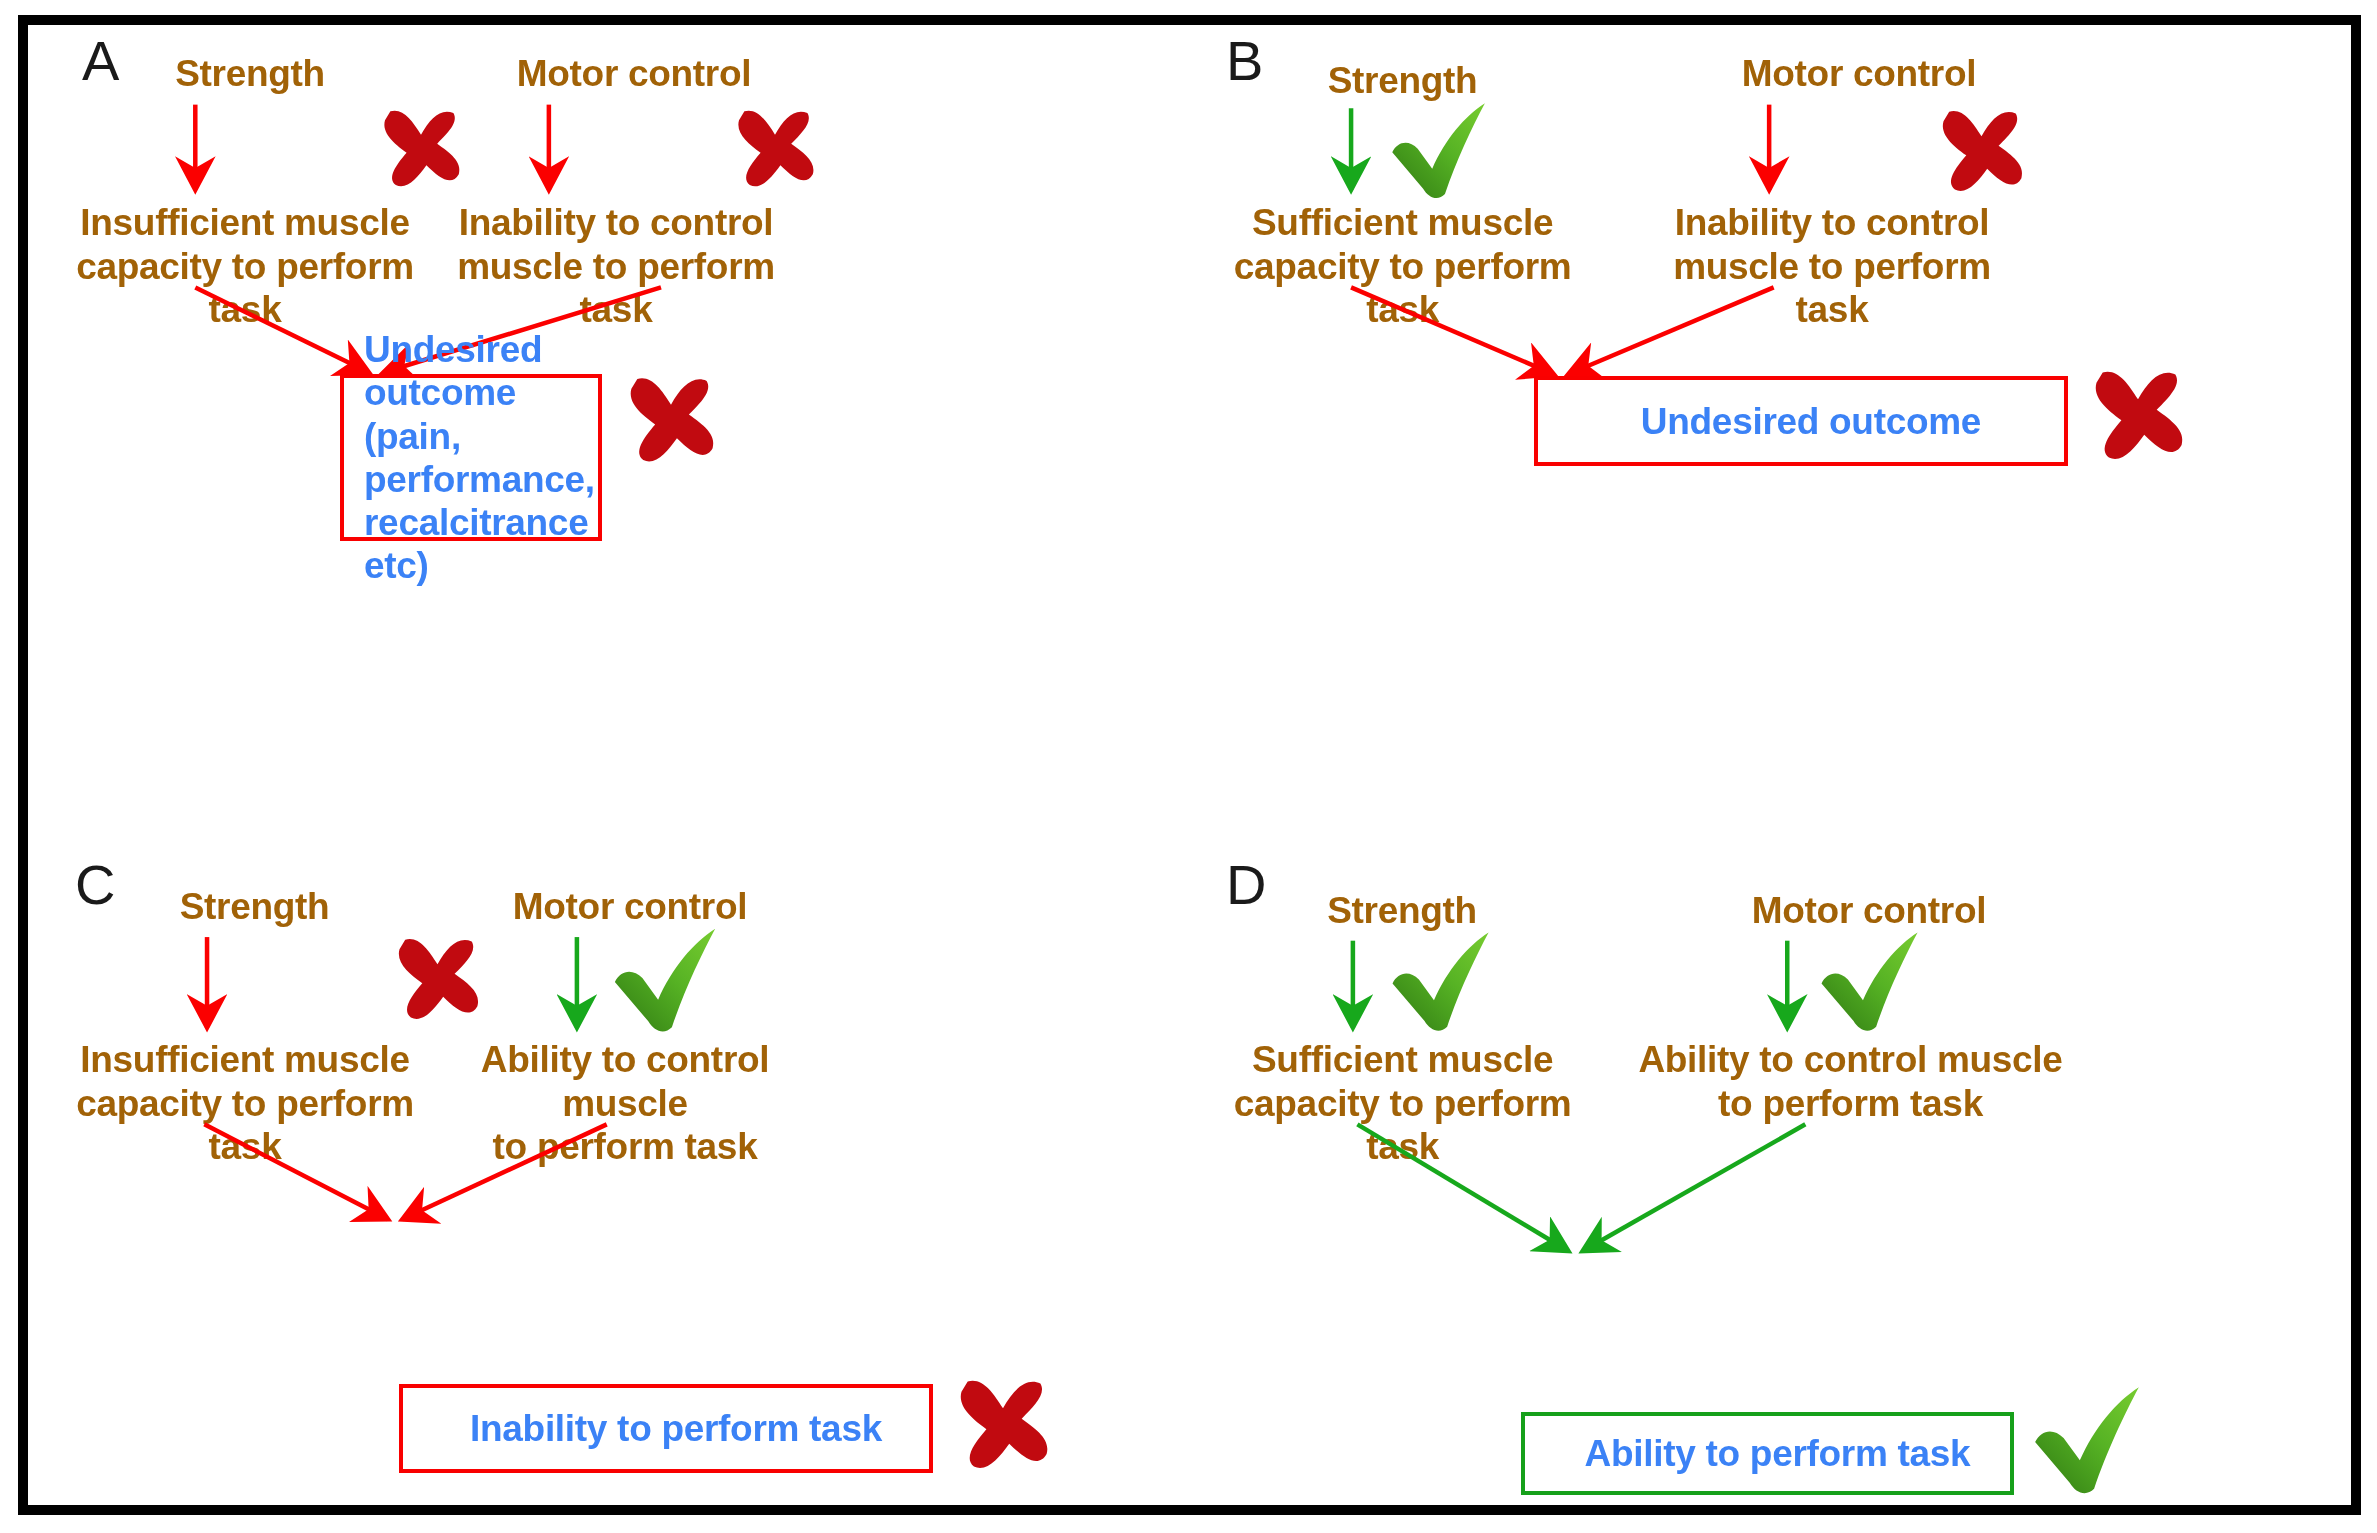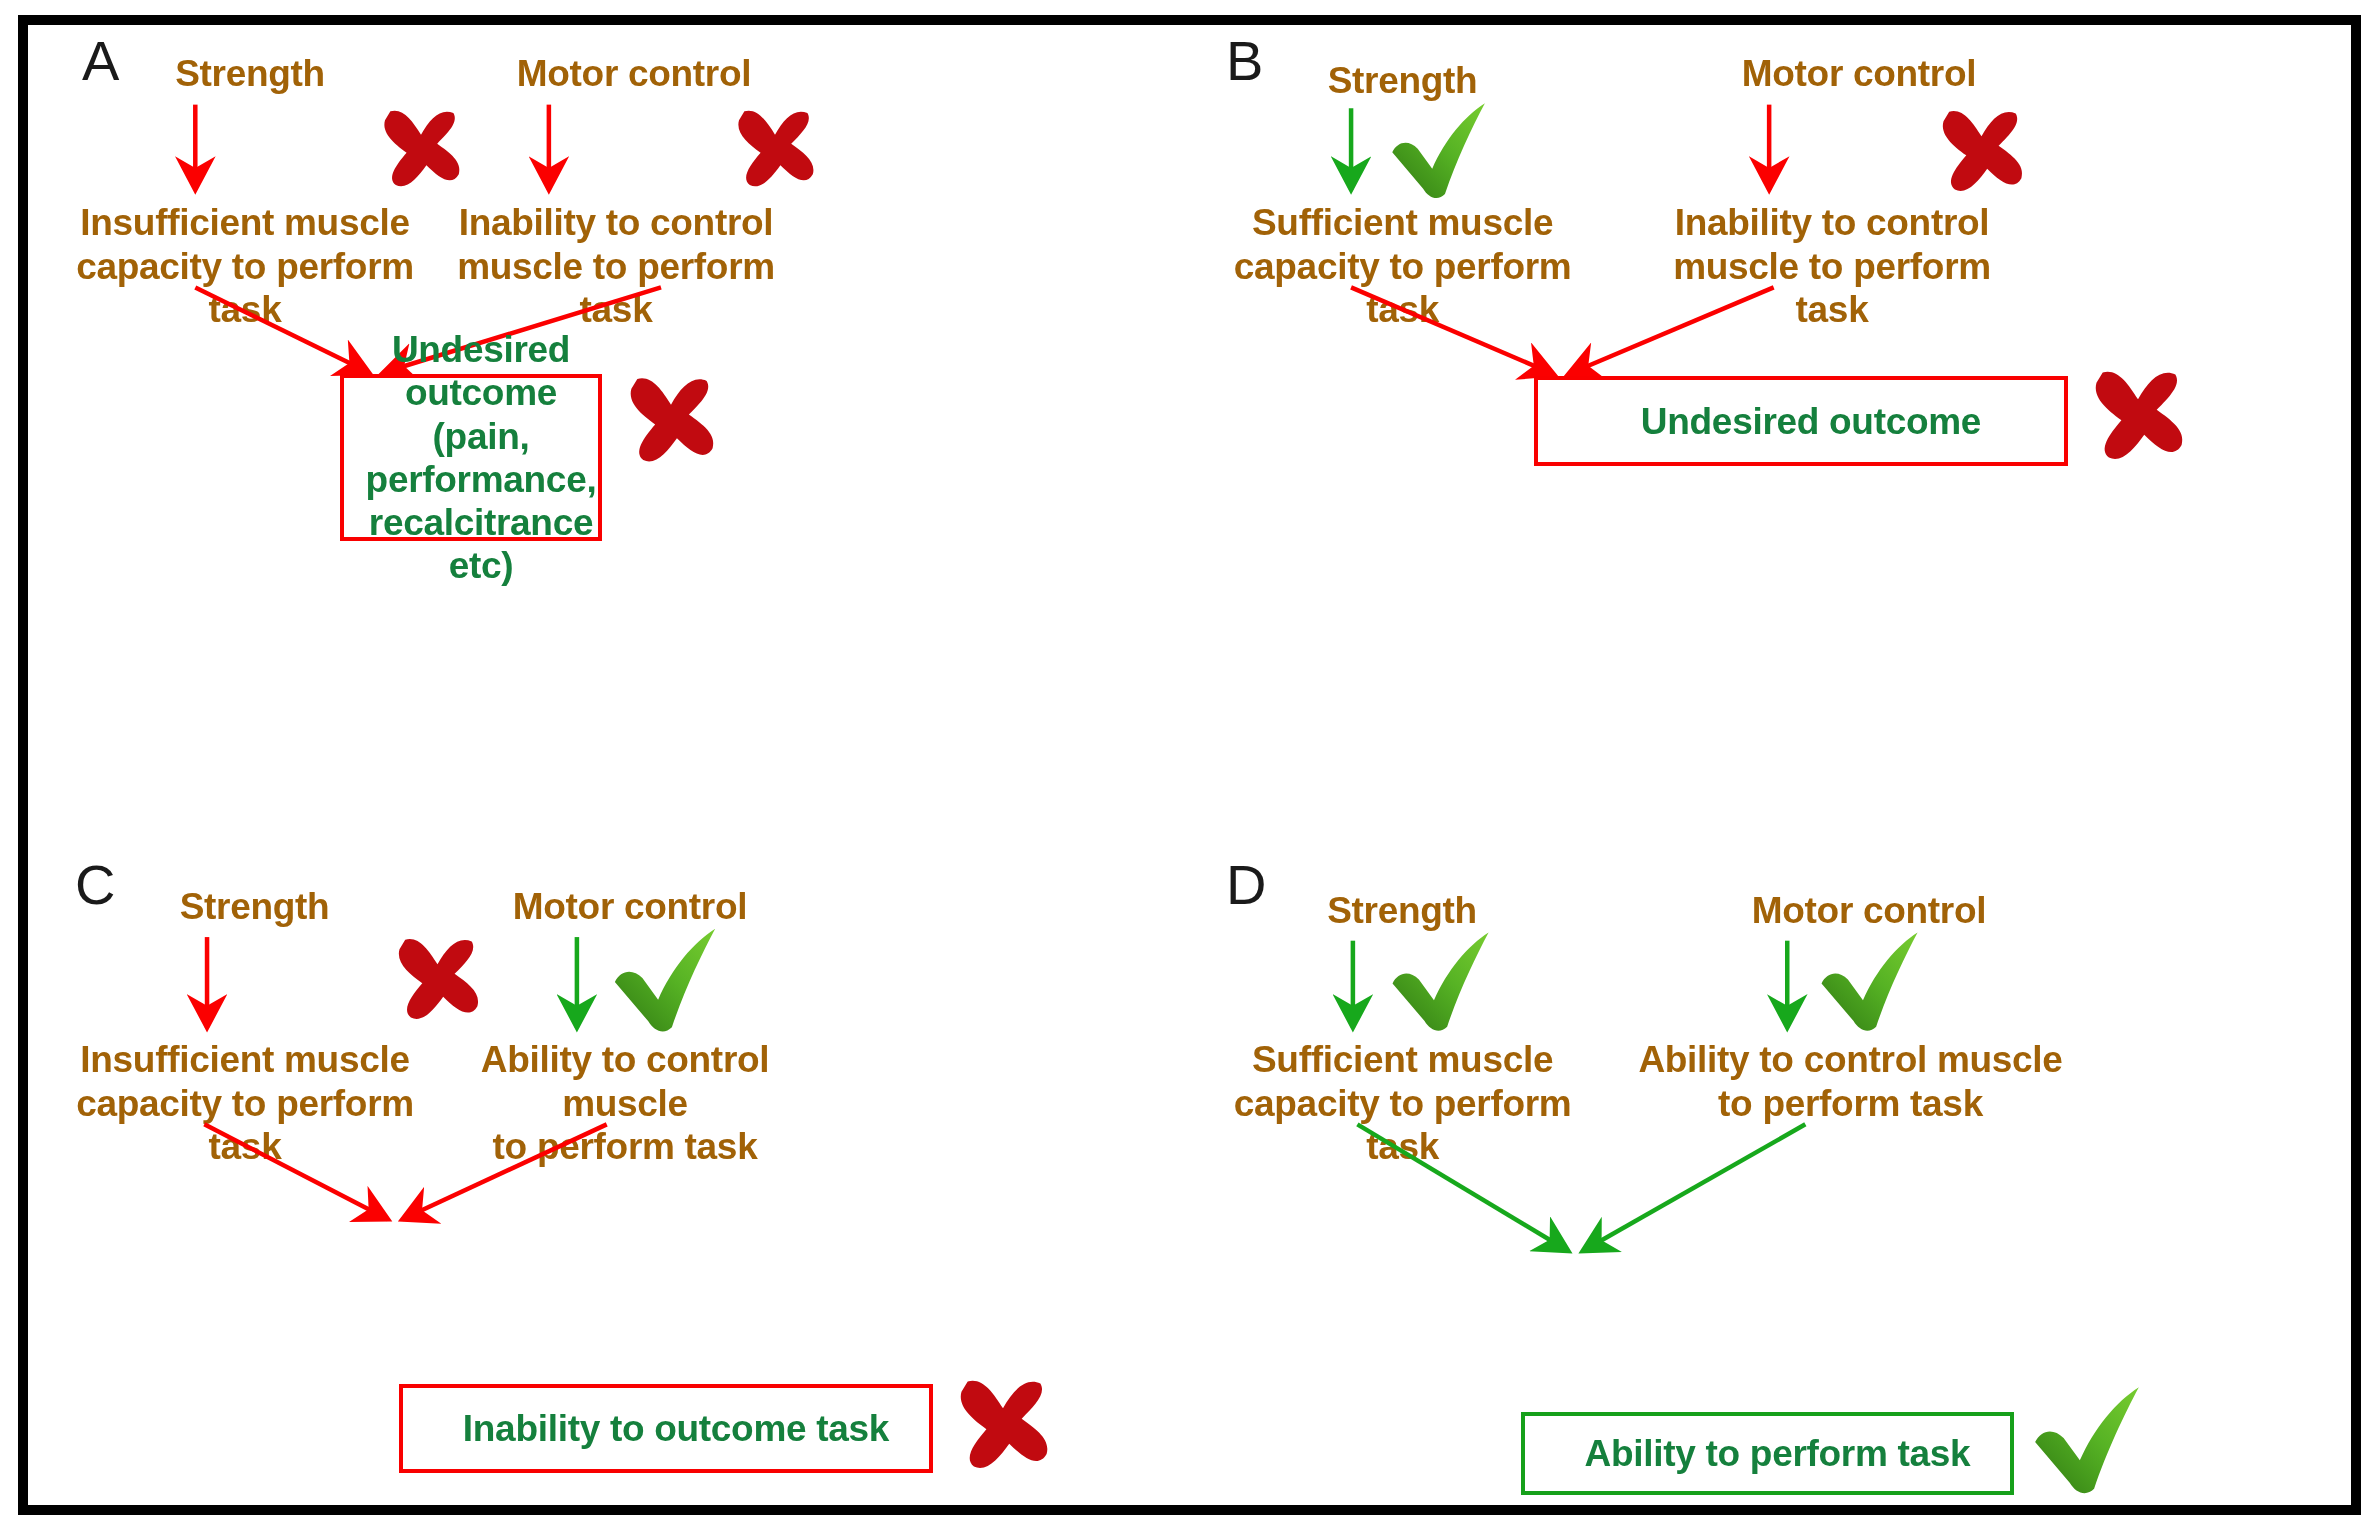--- a/index.html
+++ b/index.html
@@ -51,22 +51,22 @@
     align-items:center;
     justify-content:center;
   }
   .outcome-box.red{border:4.5px solid #f90000;}
   .outcome-box.green{border:4.5px solid #16a01a;}
   .outcome-text{
     font-family:"Liberation Sans", sans-serif;
     font-weight:bold;
     font-size:37px;
     line-height:1.17;
-    color:#15803d;
-    text-align:center;
+    color:#3b82f6;
+    text-align:left;
     white-space:pre-line;
     letter-spacing:-0.3px;
     padding-left:20px;
   }
   .arrow-layer{
     position:absolute;
     left:0;top:0;
     width:100%;height:100%;
     pointer-events:none;
     overflow:visible;
@@ -239,21 +239,21 @@
               <stop offset="55%" stop-color="#56b224"></stop>
               <stop offset="100%" stop-color="#77cc30"></stop>
             </linearGradient>
           </defs>
           <path d="M8,62 C14,50 26,48 36,58 L52,80 C66,48 88,22 110,8
                    C96,34 78,72 66,108 C58,116 48,112 42,102 Z" fill="url(#c-chk1)"></path>
         </svg>
       </div>
 
       <div class="outcome-box red" style="left:371px;top:617px;width:534px;height:89px;">
-        <div class="outcome-text">Inability to outcome task</div>
+        <div class="outcome-text">Inability to perform task</div>
       </div>
       <div class="mark" style="left:923px;top:604px;width:104px;height:109px;">
         <svg viewBox="0 0 100 105" width="104" height="109">
           <path d="M16,10 C30,6 40,20 50,36 C60,18 72,6 86,12 C92,22 80,34 68,46
                    C82,56 96,66 92,80 C84,94 70,84 56,70 C46,84 34,98 22,92
                    C12,84 22,70 34,56 C20,46 6,34 10,20 Z" fill="#c10a10"></path>
         </svg>
       </div>
     </div>
 

